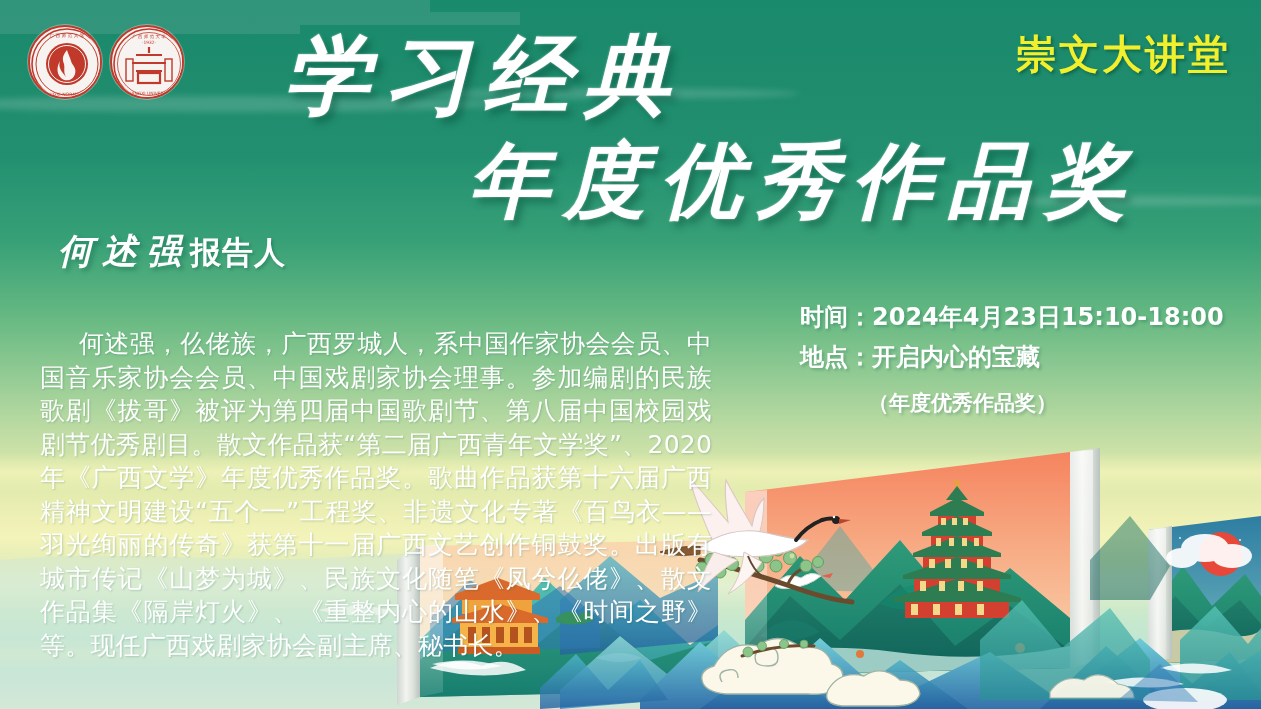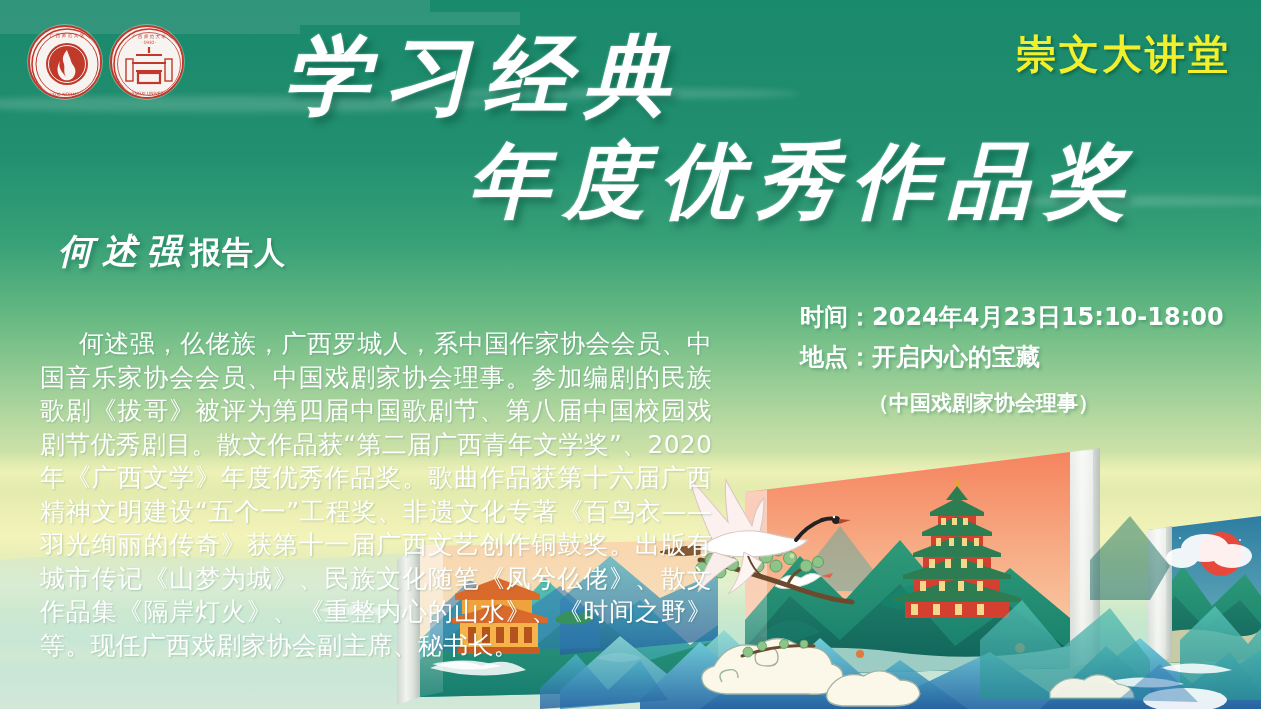--- a/index.html
+++ b/index.html
@@ -489,16 +489,16 @@
   <div id="speaker-line">
     <span id="speaker-name">何述强</span>
     <span id="speaker-label">报告人</span>
   </div>
 
   <div id="bio">何述强，仫佬族，广西罗城人，系中国作家协会会员、中国音乐家协会会员、中国戏剧家协会理事。参加编剧的民族歌剧《拔哥》被评为第四届中国歌剧节、第八届中国校园戏剧节优秀剧目。散文作品获“第二届广西青年文学奖”、2020年《广西文学》年度优秀作品奖。歌曲作品获第十六届广西精神文明建设“五个一”工程奖、非遗文化专著《百鸟衣——羽光绚丽的传奇》获第十一届广西文艺创作铜鼓奖。出版有城市传记《山梦为城》、民族文化随笔《凤兮仫佬》、散文作品集《隔岸灯火》、《重整内心的山水》、《时间之野》等。现任广西戏剧家协会副主席、秘书长。</div>
 
   <div id="info">
     <div class="line">时间：2024年4月23日15:10-18:00</div>
     <div class="line">地点：开启内心的宝藏</div>
-    <div class="sub">（中国戏剧家协会理事）</div>
+    <div class="sub">（年度优秀作品奖）</div>
   </div>
 
 </div>
 
 </body></html>

